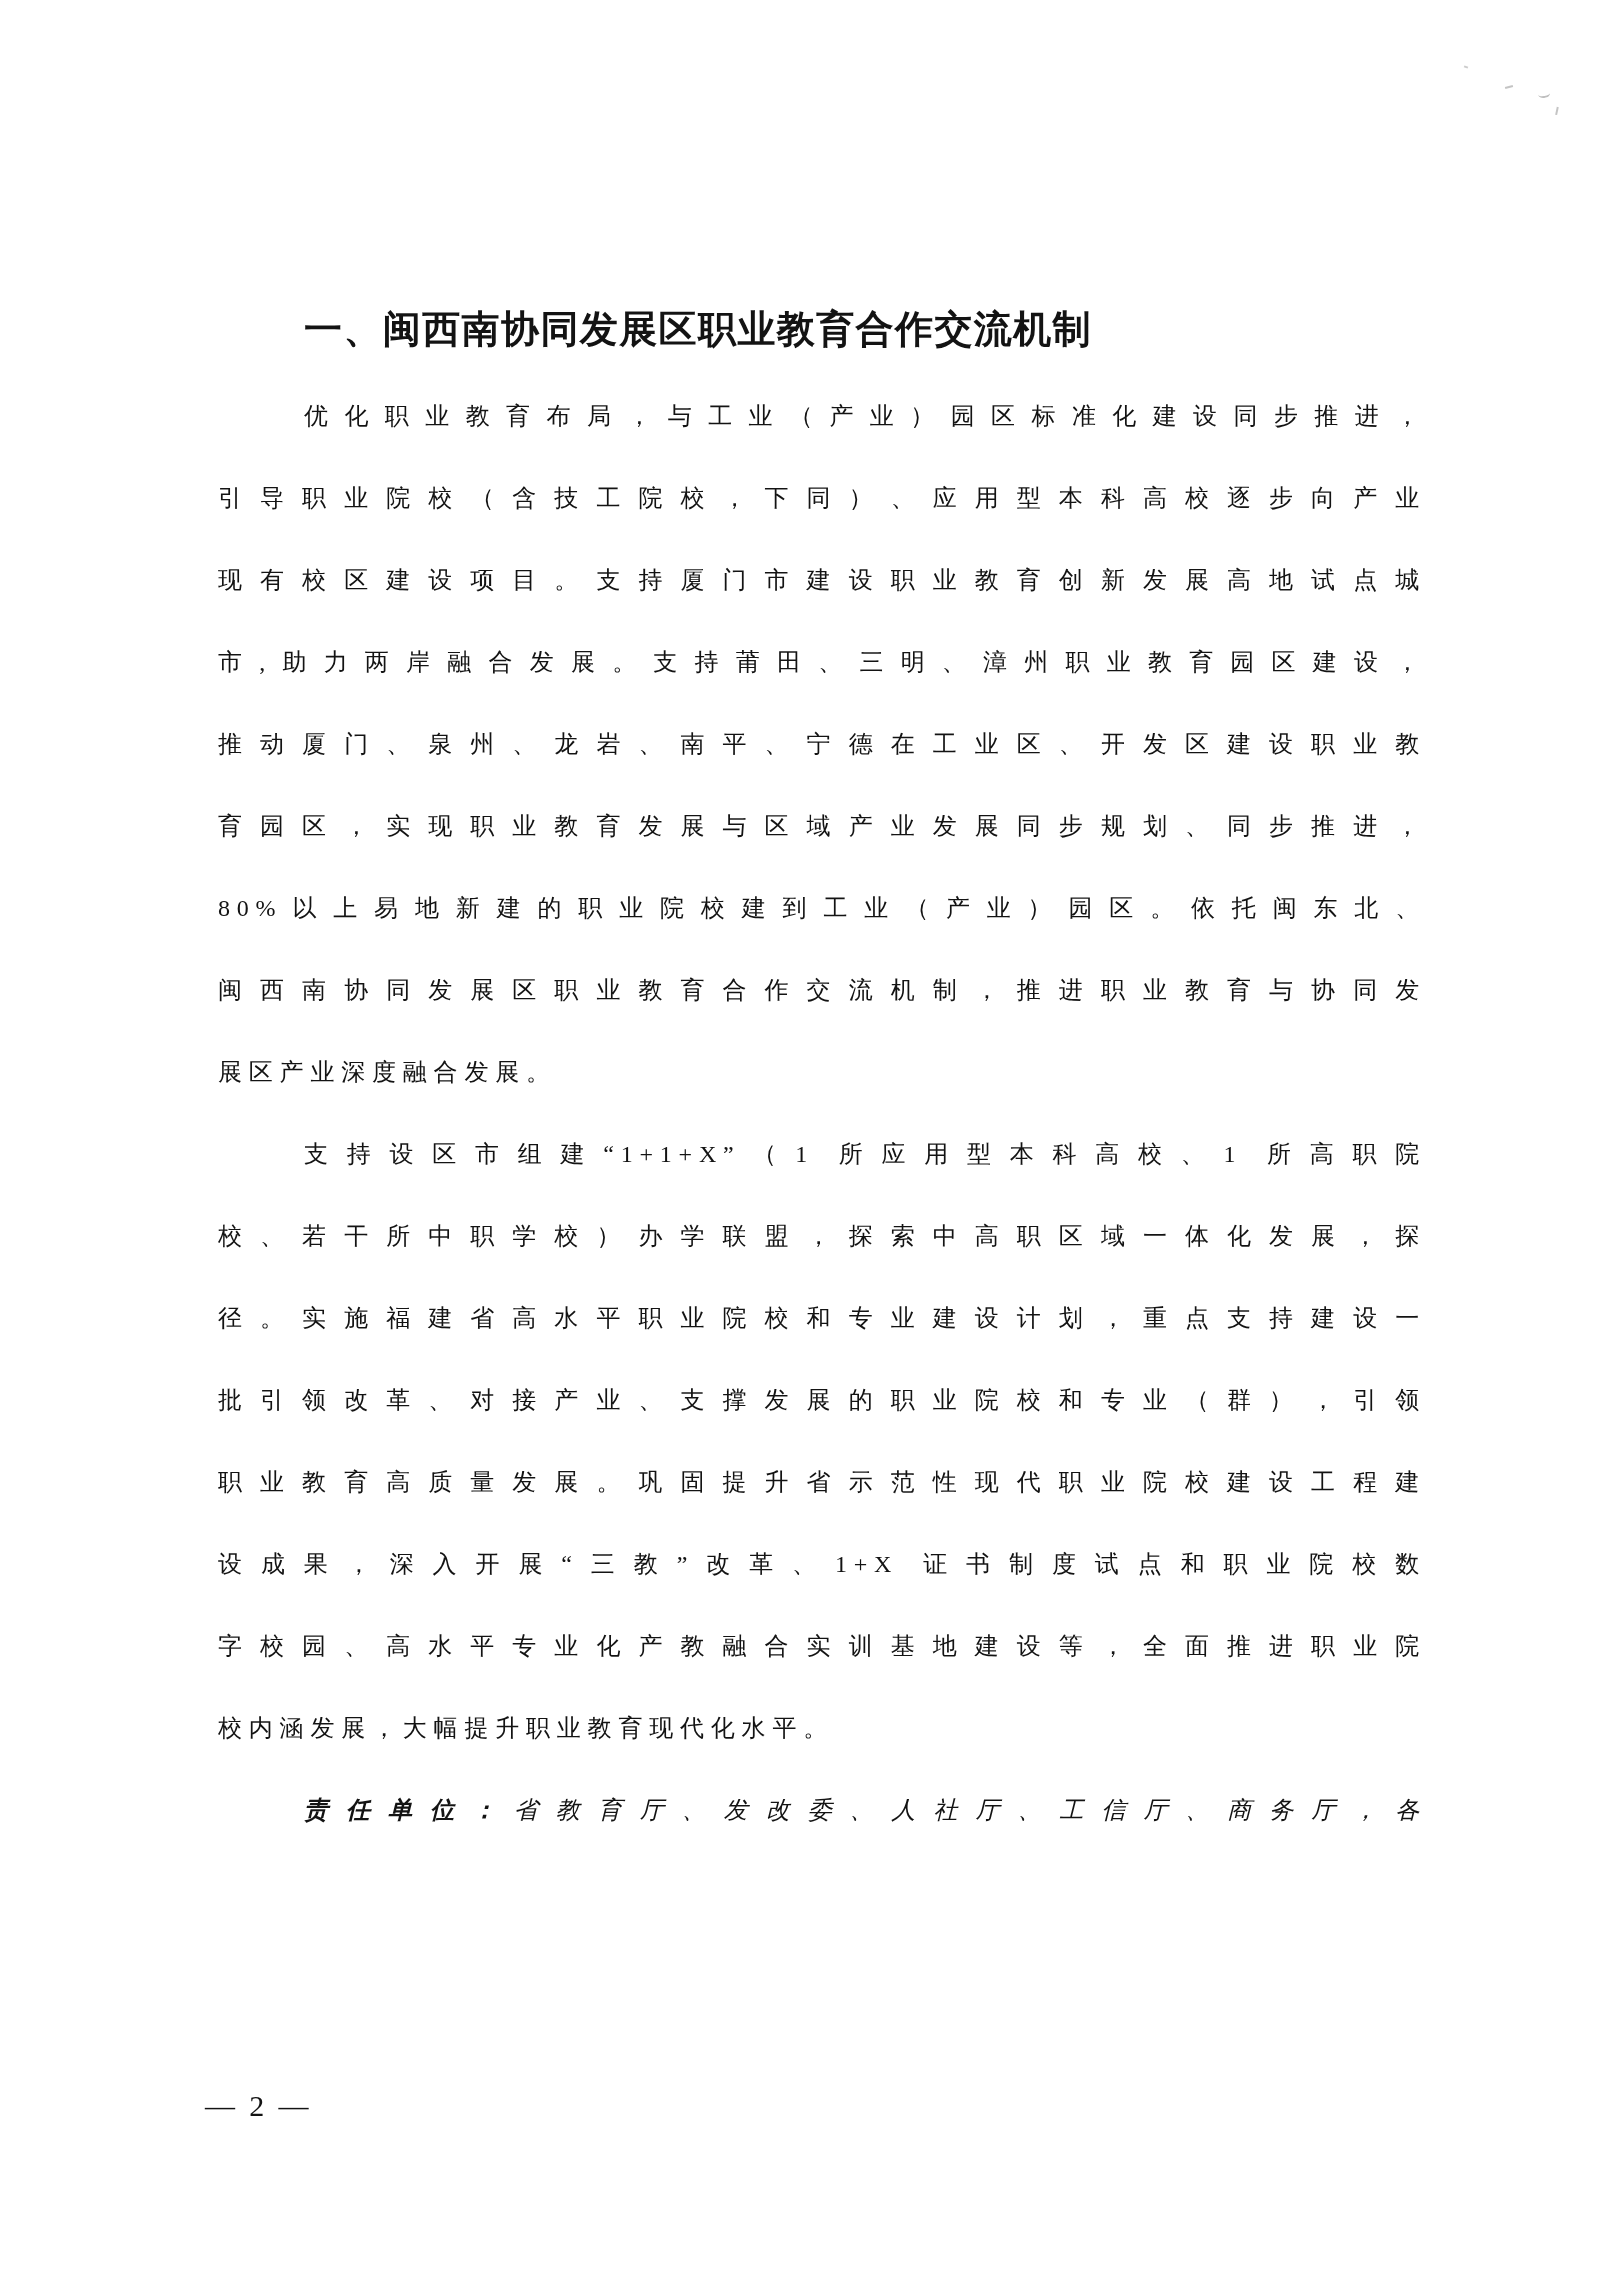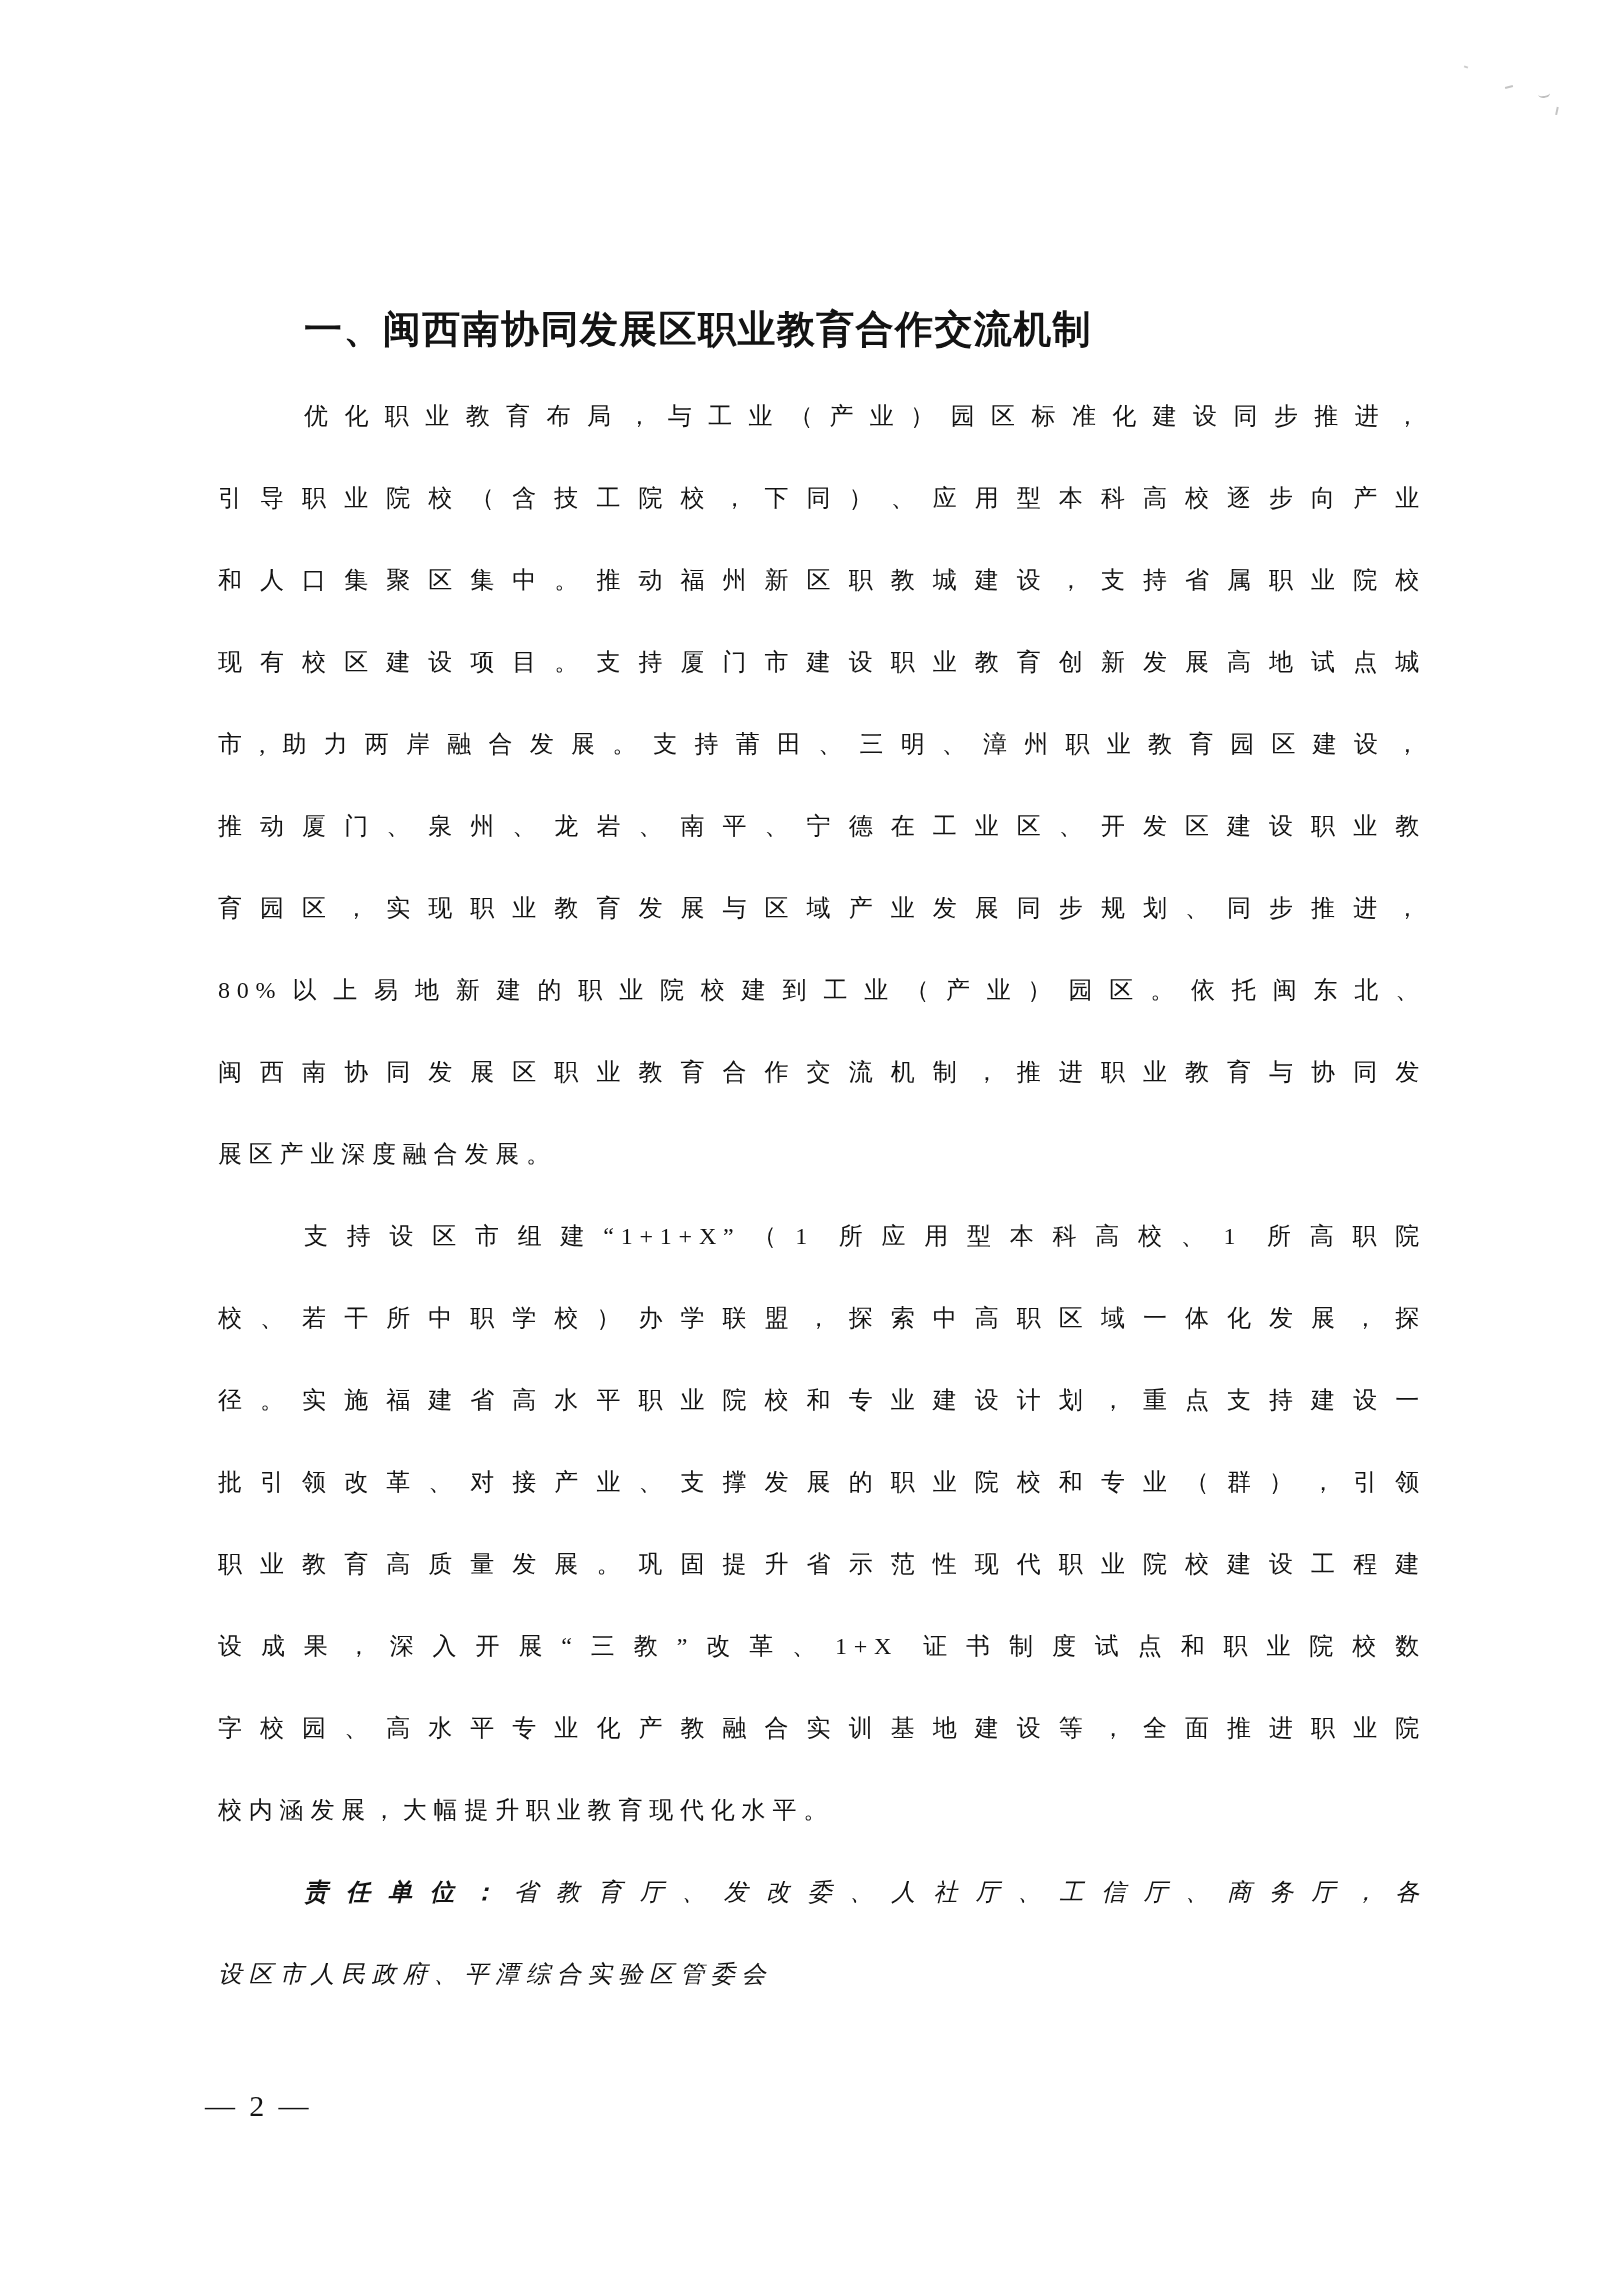--- a/index.html
+++ b/index.html
@@ -80,40 +80,38 @@
 </head>
 <body>
 
 <div class="page">
 
   <div class="heading">一、闽西南协同发展区职业教育合作交流机制</div>
 
   <div class="textblock">
     <div class="line justify indent">优化职业教育布局，与工业（产业）园区标准化建设同步推进，</div>
     <div class="line justify">引导职业院校（含技工院校，下同）、应用型本科高校逐步向产业</div>
-    <div class="line justify">和人口集聚区集中。推动福州新区职教城建设，支持省属职业院校</div>
     <div class="line justify">现有校区建设项目。支持厦门市建设职业教育创新发展高地试点城</div>
     <div class="line justify">市,助力两岸融合发展。支持莆田、三明、漳州职业教育园区建设，</div>
     <div class="line justify">推动厦门、泉州、龙岩、南平、宁德在工业区、开发区建设职业教</div>
     <div class="line justify">育园区，实现职业教育发展与区域产业发展同步规划、同步推进，</div>
     <div class="line justify">80%以上易地新建的职业院校建到工业（产业）园区。依托闽东北、</div>
     <div class="line justify">闽西南协同发展区职业教育合作交流机制，推进职业教育与协同发</div>
     <div class="line">展区产业深度融合发展。</div>
 
     <div class="line justify indent">支持设区市组建“1+1+X”（1 所应用型本科高校、1 所高职院</div>
     <div class="line justify">校、若干所中职学校）办学联盟，探索中高职区域一体化发展，探</div>
     <div class="line justify">径。实施福建省高水平职业院校和专业建设计划，重点支持建设一</div>
     <div class="line justify">批引领改革、对接产业、支撑发展的职业院校和专业（群），引领</div>
     <div class="line justify">职业教育高质量发展。巩固提升省示范性现代职业院校建设工程建</div>
     <div class="line justify">设成果，深入开展“三教”改革、1+X 证书制度试点和职业院校数</div>
     <div class="line justify">字校园、高水平专业化产教融合实训基地建设等，全面推进职业院</div>
     <div class="line">校内涵发展，大幅提升职业教育现代化水平。</div>
 
     <div class="line justify indent resp"><span class="resp-label">责任单位：</span><span>省教育厅、发改委、人社厅、工信厅、商务厅，各</span></div>
-    <div class="line resp">设区市人民政府、平潭综合实验区管委会</div>
   </div>
 
   <div class="footer">— 2 —</div>
 
   <div class="artifact a1"></div>
   <div class="artifact a2"></div>
   <div class="artifact a3"></div>
   <div class="artifact a4"></div>
 
 </div>

